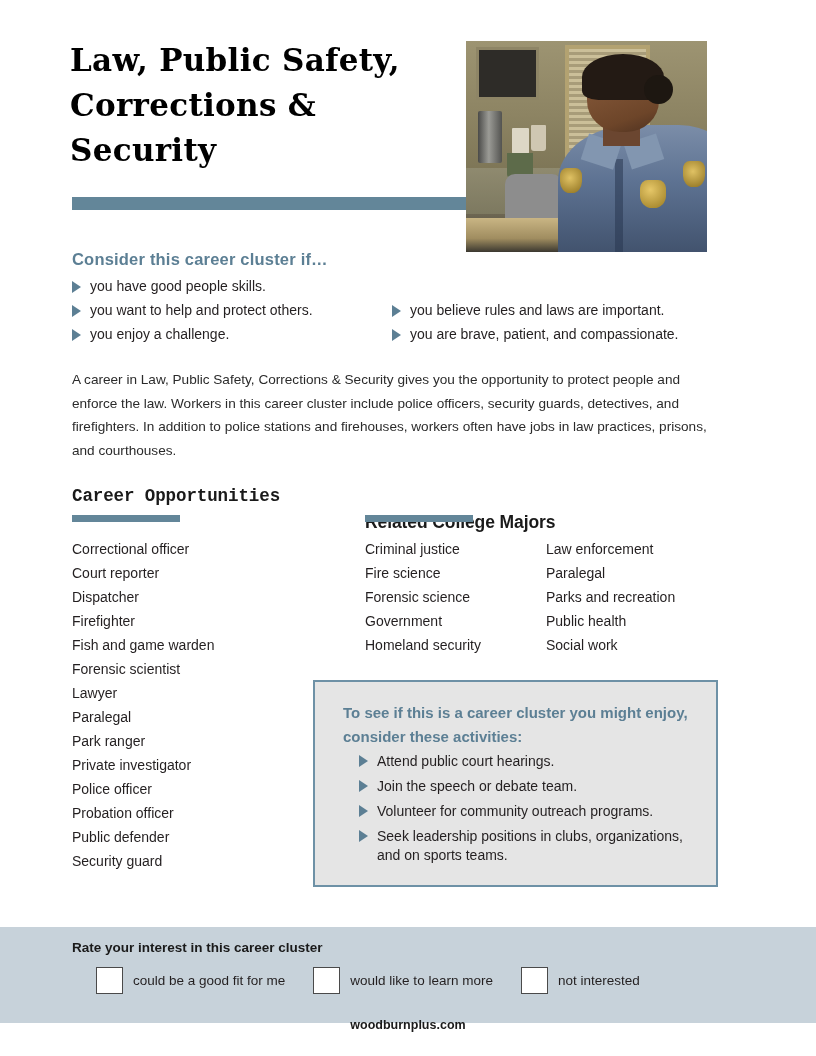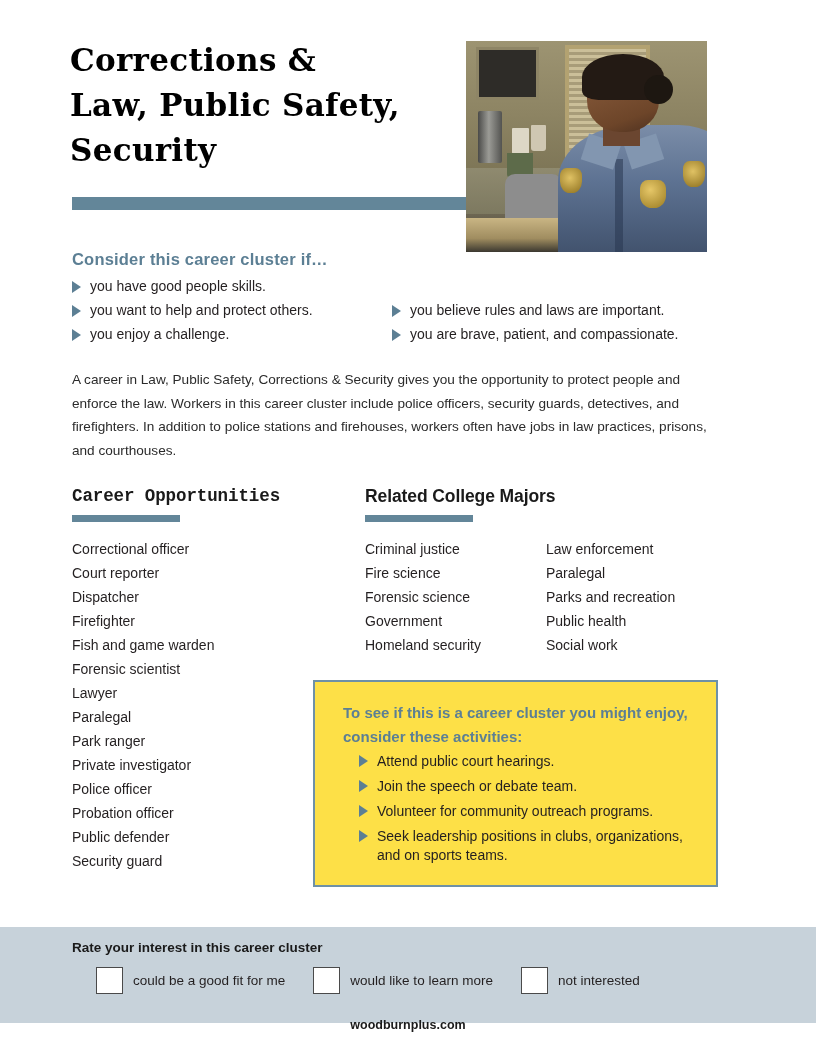--- a/index.html
+++ b/index.html
@@ -198,21 +198,21 @@
     color: #1a1a1a;
     letter-spacing: -0.1px;
   }
   .section-underline {
     position: absolute;
     height: 7px;
     background: #638699;
   }
   #careers-heading { left: 72px; top: 486px; font-family: Liberation Mono, monospace; }
   #careers-underline { left: 72px; top: 515px; width: 108px; }
-  #majors-heading { left: 365px; top: 486px; }
+  #majors-heading { left: 365px; top: 512px; }
   #majors-underline { left: 365px; top: 515px; width: 108px; }
 
   .plain-list {
     position: absolute;
     font-size: 14px;
     line-height: 24px;
     color: #231f20;
   }
   #careers-list { left: 72px; top: 537px; width: 260px; }
   #majors-col-1 { left: 365px; top: 537px; width: 175px; }
@@ -220,21 +220,21 @@
 
   
   #activities-box {
     position: absolute;
     left: 313px;
     top: 680px;
     width: 405px;
     height: 207px;
     border: 2px solid #6e91a6;
     box-sizing: border-box;
-    background: #fde047;
+    background: #e5e5e5;
   }
   #activities-title {
     position: absolute;
     left: 28px;
     top: 19px;
     width: 350px;
     font-size: 15px;
     font-weight: bold;
     line-height: 24px;
     color: #5c7f94;
@@ -295,22 +295,22 @@
     text-align: center;
     font-size: 12.5px;
     font-weight: bold;
     color: #1a1a1a;
   }
 </style>
 </head>
 <body>
 
 <div id="page-title">
+  <span class="tline">Law, Public Safety,</span>
   <span class="tline">Corrections &amp;</span>
-  <span class="tline">Law, Public Safety,</span>
   <span class="tline">Security</span>
 </div>
 
 <div id="hero-photo">
   <div class="ph-wall"></div>
   <div class="ph-blinds"></div>
   <div class="ph-frame"></div>
   <div class="ph-counter"></div>
   <div class="ph-urn"></div>
   <div class="ph-cup-a"></div>

